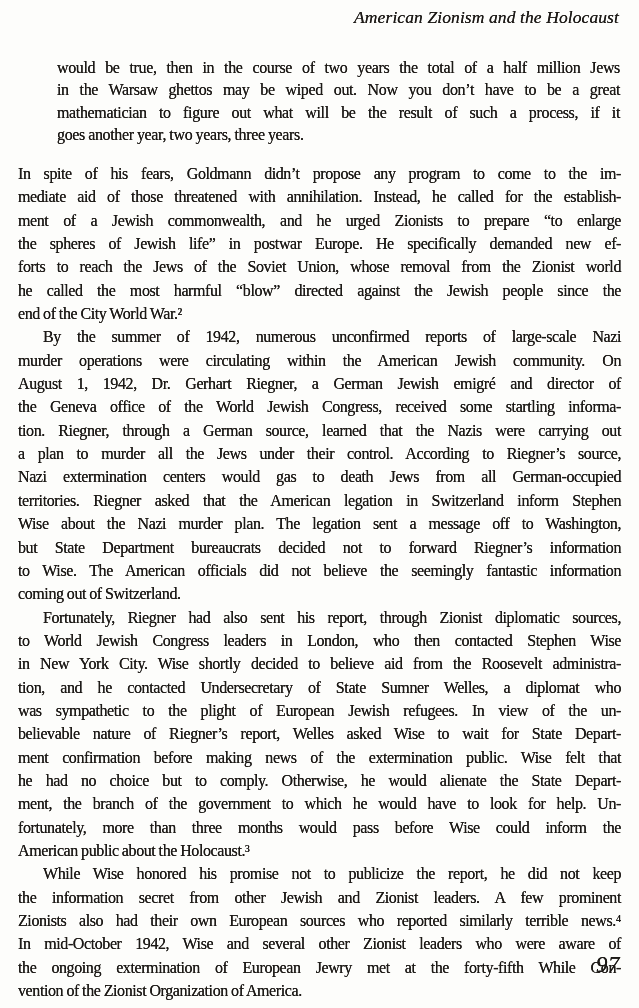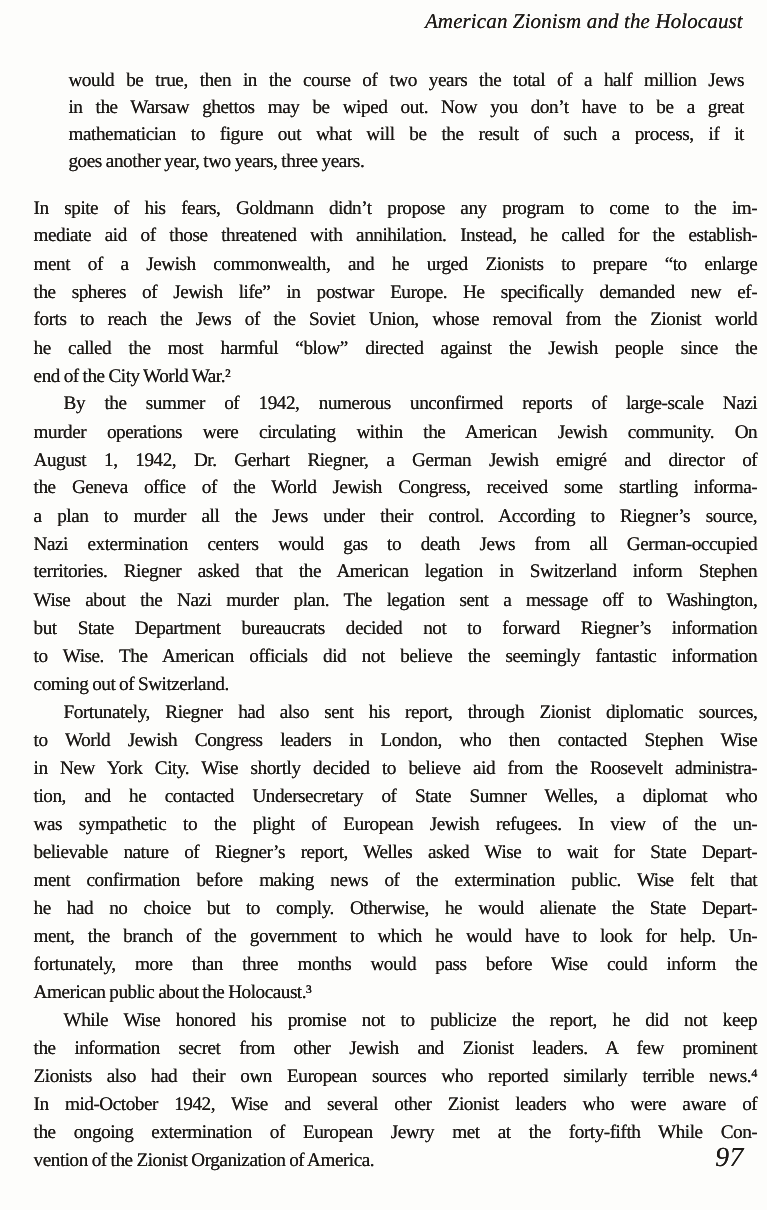--- a/index.html
+++ b/index.html
@@ -42,21 +42,21 @@
     word-spacing:-0.4px;
     text-align:justify;
     text-align-last:justify;
     text-shadow:0 0 0.4px currentColor;
     white-space:normal;
   }
   .qline.last{text-align-last:left;}
   
   .body-text{
     position:absolute;
-    top:162px;left:28px;width:603px;
+    top:162px;left:18px;width:603px;
   }
   .para{margin:0;padding:0;}
   .line{
     line-height:23.35px;
     font-size:16px;
     letter-spacing:-0.4px;
     word-spacing:-0.4px;
     text-align:justify;
     text-align-last:justify;
     text-shadow:0 0 0.4px currentColor;
@@ -94,20 +94,21 @@
         <div class="line">the spheres of Jewish life” in postwar Europe. He specifically demanded new ef-</div>
         <div class="line">forts to reach the Jews of the Soviet Union, whose removal from the Zionist world</div>
         <div class="line">he called the most harmful “blow” directed against the Jewish people since the</div>
         <div class="line last">end of the City World War.²</div>
       </div>
       <div class="para">
         <div class="line indent">By the summer of 1942, numerous unconfirmed reports of large-scale Nazi</div>
         <div class="line">murder operations were circulating within the American Jewish community. On</div>
         <div class="line">August 1, 1942, Dr. Gerhart Riegner, a German Jewish emigré and director of</div>
         <div class="line">the Geneva office of the World Jewish Congress, received some startling informa-</div>
+        <div class="line">tion. Riegner, through a German source, learned that the Nazis were carrying out</div>
         <div class="line">a plan to murder all the Jews under their control. According to Riegner’s source,</div>
         <div class="line">Nazi extermination centers would gas to death Jews from all German-occupied</div>
         <div class="line">territories. Riegner asked that the American legation in Switzerland inform Stephen</div>
         <div class="line">Wise about the Nazi murder plan. The legation sent a message off to Washington,</div>
         <div class="line">but State Department bureaucrats decided not to forward Riegner’s information</div>
         <div class="line">to Wise. The American officials did not believe the seemingly fantastic information</div>
         <div class="line last">coming out of Switzerland.</div>
       </div>
       <div class="para">
         <div class="line indent">Fortunately, Riegner had also sent his report, through Zionist diplomatic sources,</div>

